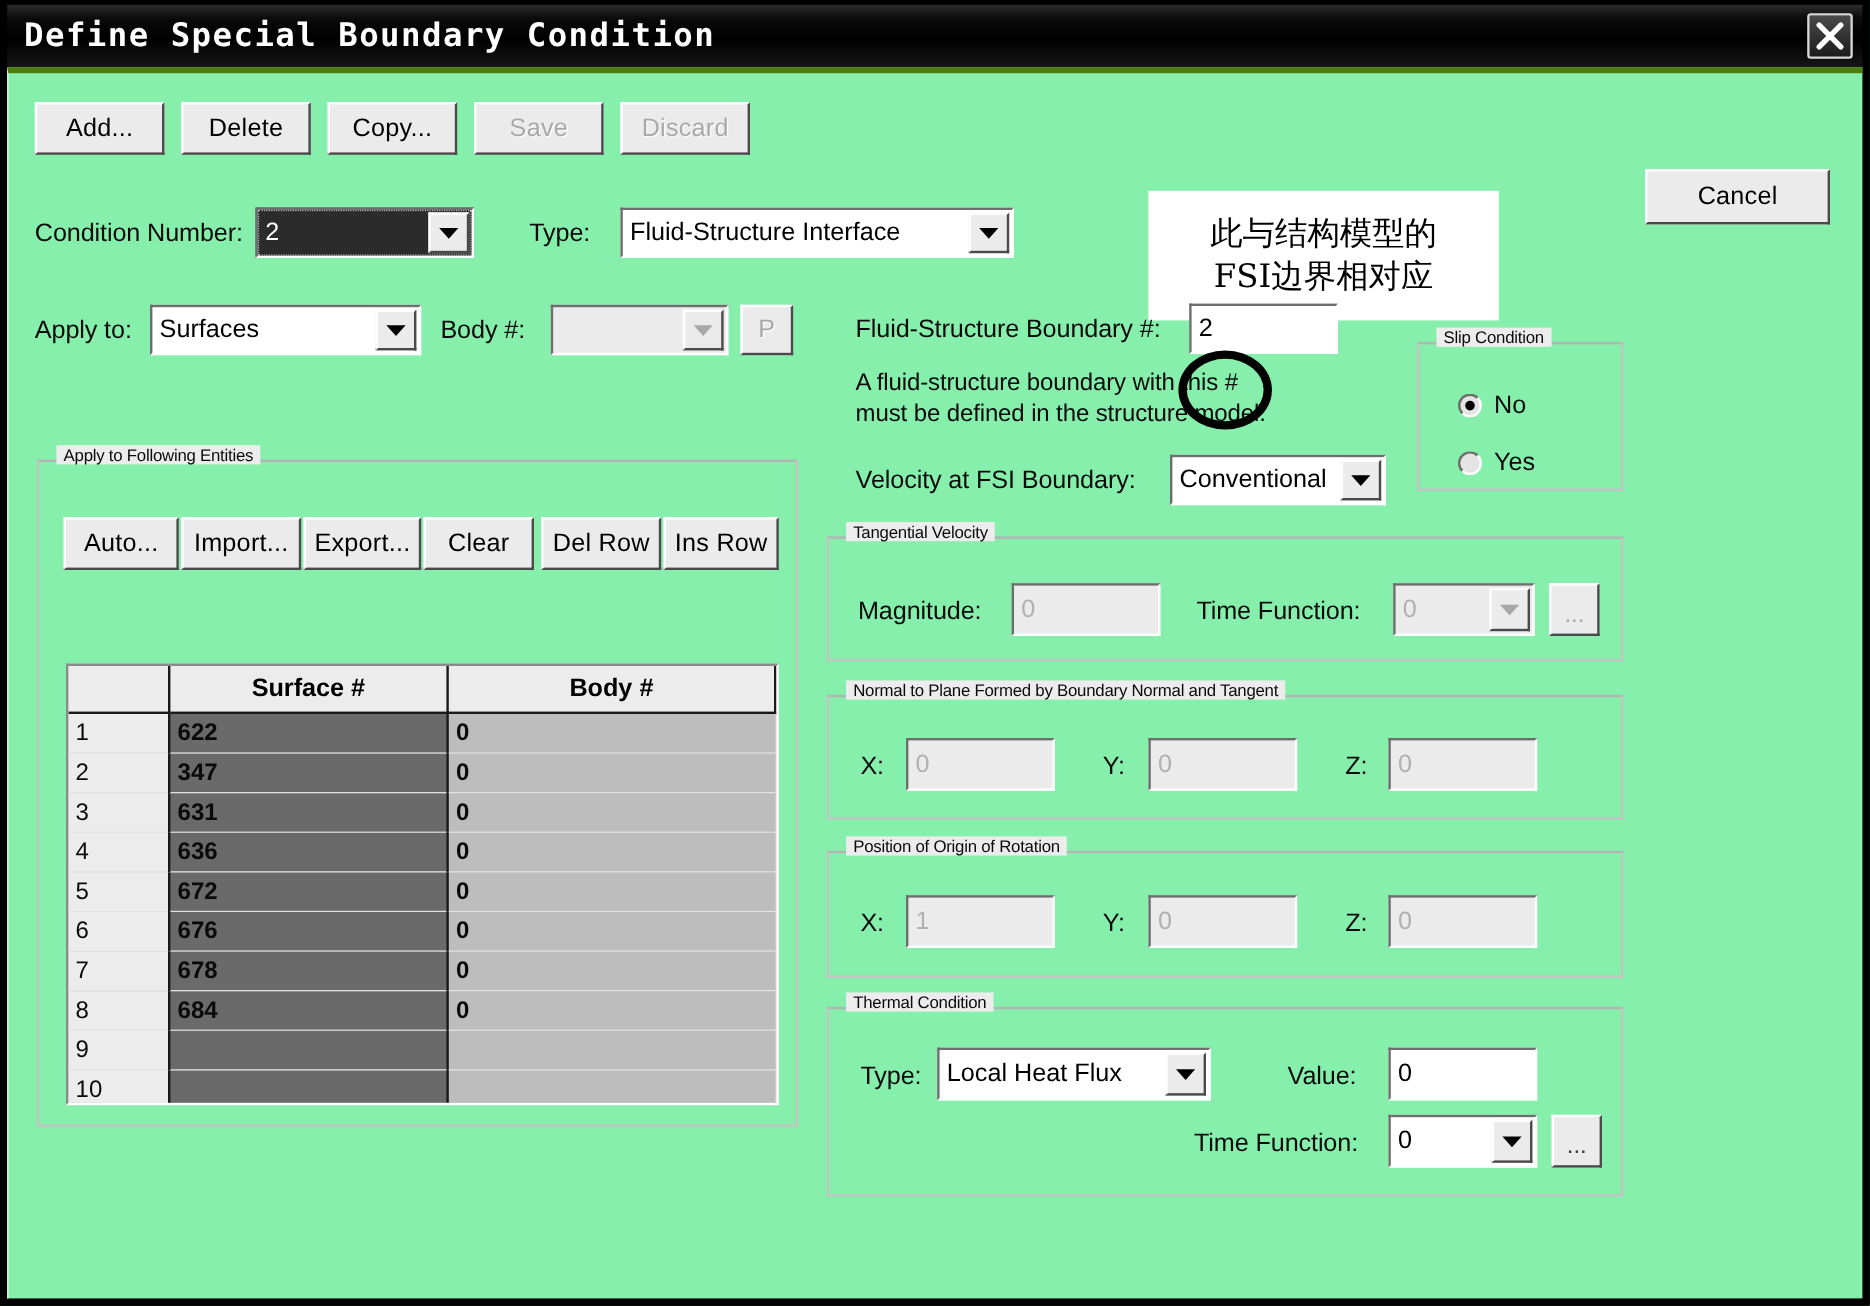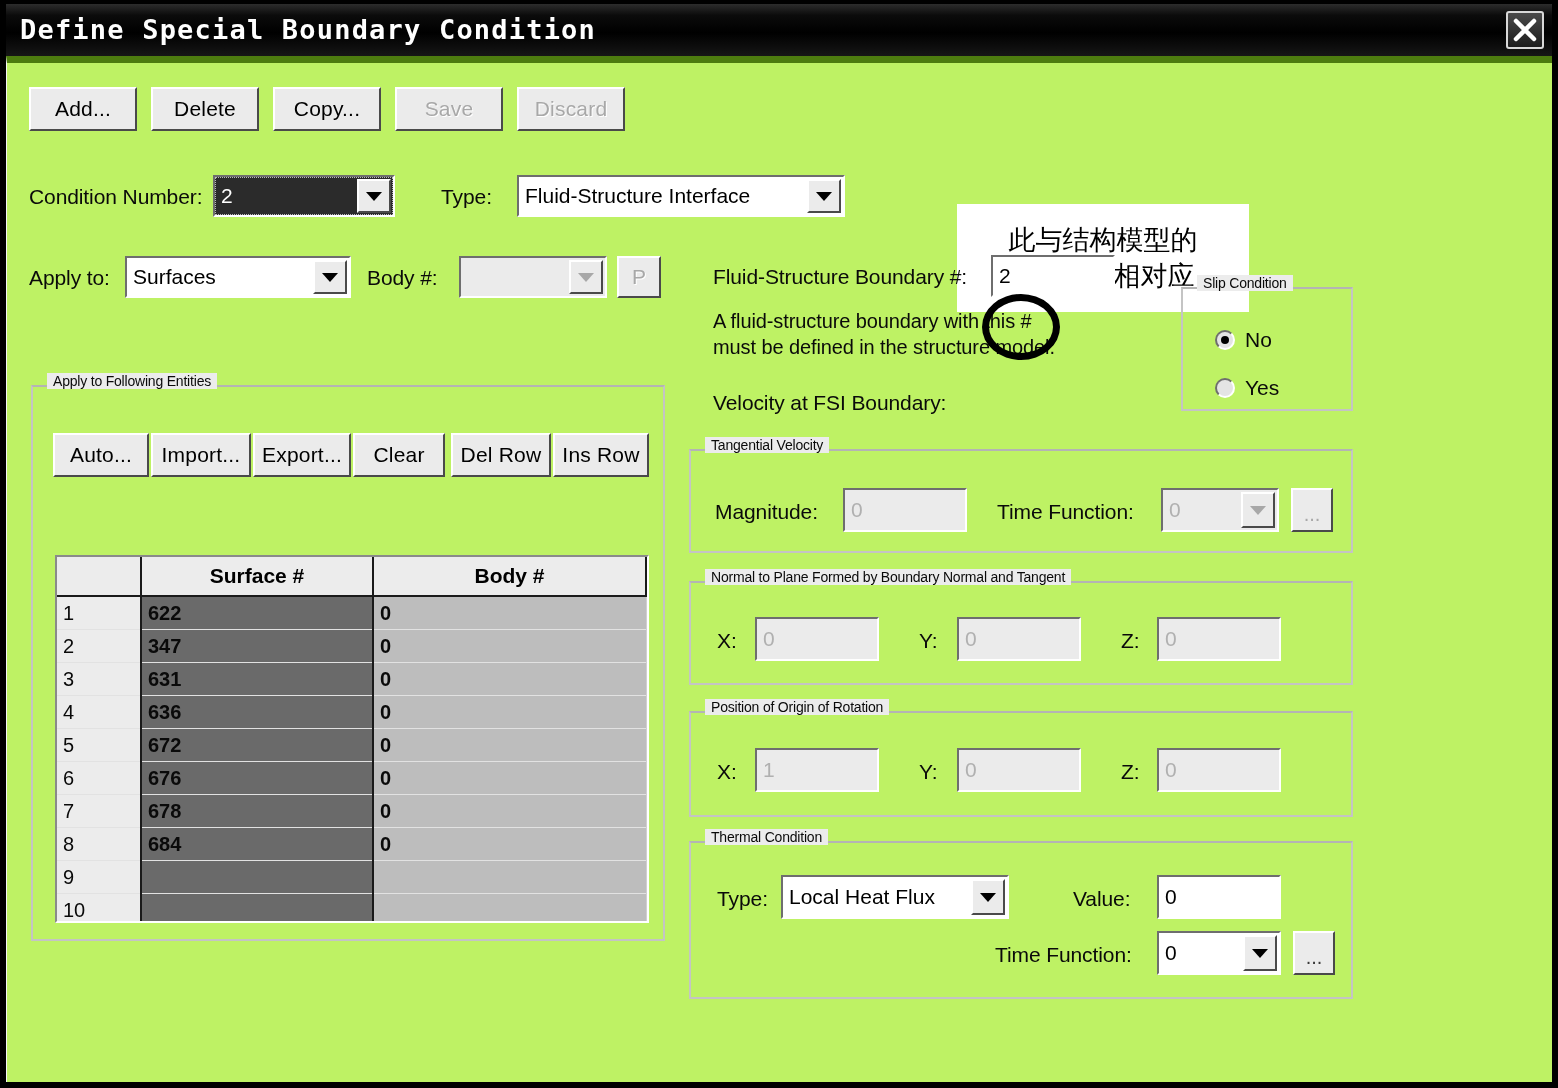--- a/index.html
+++ b/index.html
@@ -55,24 +55,24 @@
     box-sizing: border-box;
     cursor: pointer;
   }
   #close-button svg { position: absolute; left: 3px; top: 3px; }
 
   #client {
     position: absolute;
     left: 6px; top: 56px;
     width: 1546px;
     height: 1026px;
-    background: #bef264;
+    background: #86efac;
     box-sizing: border-box;
     border-left: 1px solid #f6f6f6;
-    border-top: 7px solid #4d7c0f;
+    border-top: 5px solid #4d7c0f;
   }
 
   
   .btn {
     position: absolute;
     background: #ebebeb;
     border-top: 2px solid #ffffff;
     border-left: 2px solid #ffffff;
     border-right: 2px solid #4a4a4a;
     border-bottom: 2px solid #4a4a4a;
@@ -271,21 +271,20 @@
     height: 108px;
     background: #ffffff;
     display: flex;
     flex-direction: column;
     align-items: center;
     justify-content: center;
     font-family: "DejaVu Serif", "Liberation Serif", serif;
     font-size: 27px;
     color: #000;
     line-height: 1.35;
-    margin-top: 43px;
   }
   #annotation-circle {
     position: absolute;
     left: 975px;
     top: 231px;
     width: 78px;
     height: 66px;
     border: 7px solid #000;
     border-radius: 50%;
     box-sizing: border-box;
@@ -336,20 +335,23 @@
     <div class="btn" style="left:266px; top:24px; width:108px; height:44px;">
       <span>Copy...</span>
     </div>
     <div class="btn disabled" style="left:388px; top:24px; width:108px; height:44px;">
       <span>Save</span>
     </div>
     <div class="btn disabled" style="left:510px; top:24px; width:108px; height:44px;">
       <span>Discard</span>
     </div>
 
+    <div class="btn" style="left:1364px; top:80px; width:154px; height:46px;">
+      <span>Cancel</span>
+    </div>
 
     <div id="annotation-box">
       <div>此与结构模型的</div>
       <div>FSI边界相对应</div>
     </div>
 
     <div class="lbl" style="left:22px; top:122px;">Condition Number:</div>
     <div class="field selected combo" style="left:206px; top:112px; width:182px; height:42px;">
       <span>2</span>
       <span class="arrowbox">
@@ -479,20 +481,26 @@
     <div class="lbl" style="left:706px; top:202px;">Fluid-Structure Boundary #:</div>
     <div class="field" style="left:984px; top:192px; width:124px; height:42px;">
       <span>2</span>
     </div>
     <div id="annotation-circle"></div>
 
     <div class="lbl small" style="left:706px; top:247px;">A fluid-structure boundary with this #</div>
     <div class="lbl small" style="left:706px; top:273px;">must be defined in the structure model.</div>
 
     <div class="lbl" style="left:706px; top:328px;">Velocity at FSI Boundary:</div>
+    <div class="field combo" style="left:968px; top:318px; width:180px; height:42px;">
+      <span>Conventional</span>
+      <span class="arrowbox">
+          <span class="tri"></span>
+        </span>
+    </div>
 
     <div class="group" style="left:1174px; top:224px; width:172px; height:124px;">
       <div class="group-title">Slip Condition</div>
     </div>
     <div class="radio-row" style="left:1208px; top:265px;">
       <span class="radio">
           <span class="dot"></span>
         </span>
       <span>No</span>
     </div>

